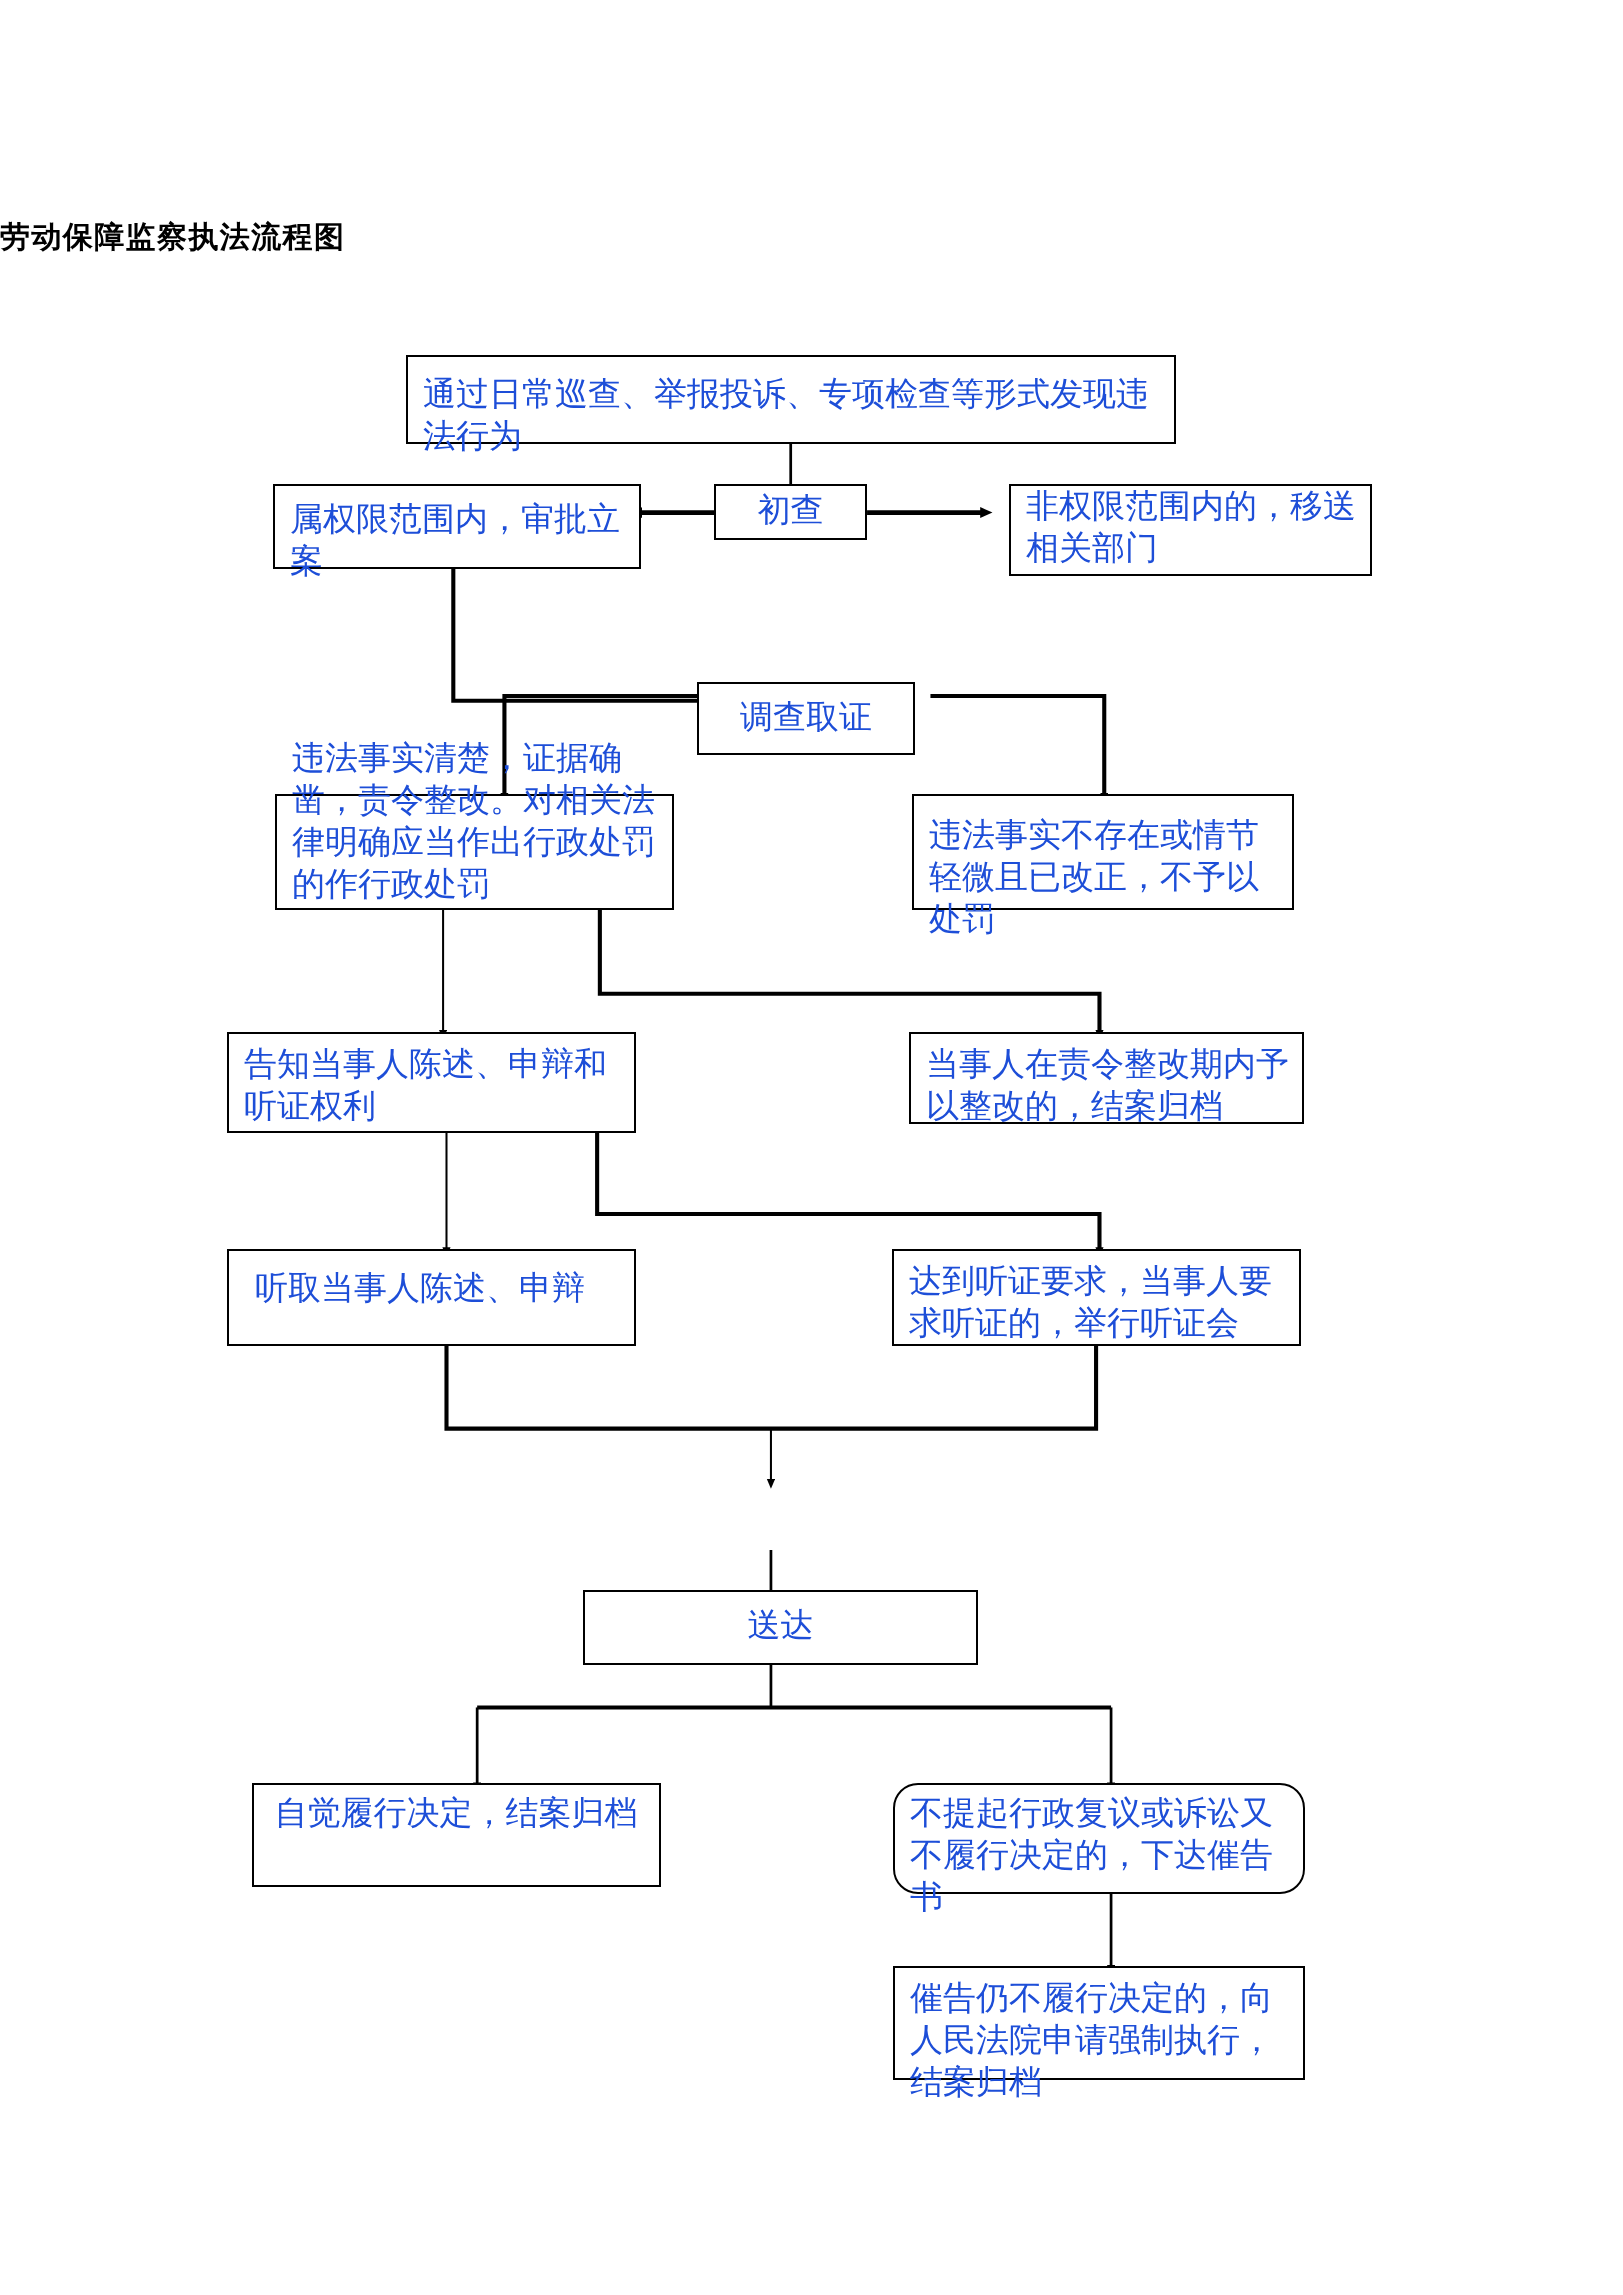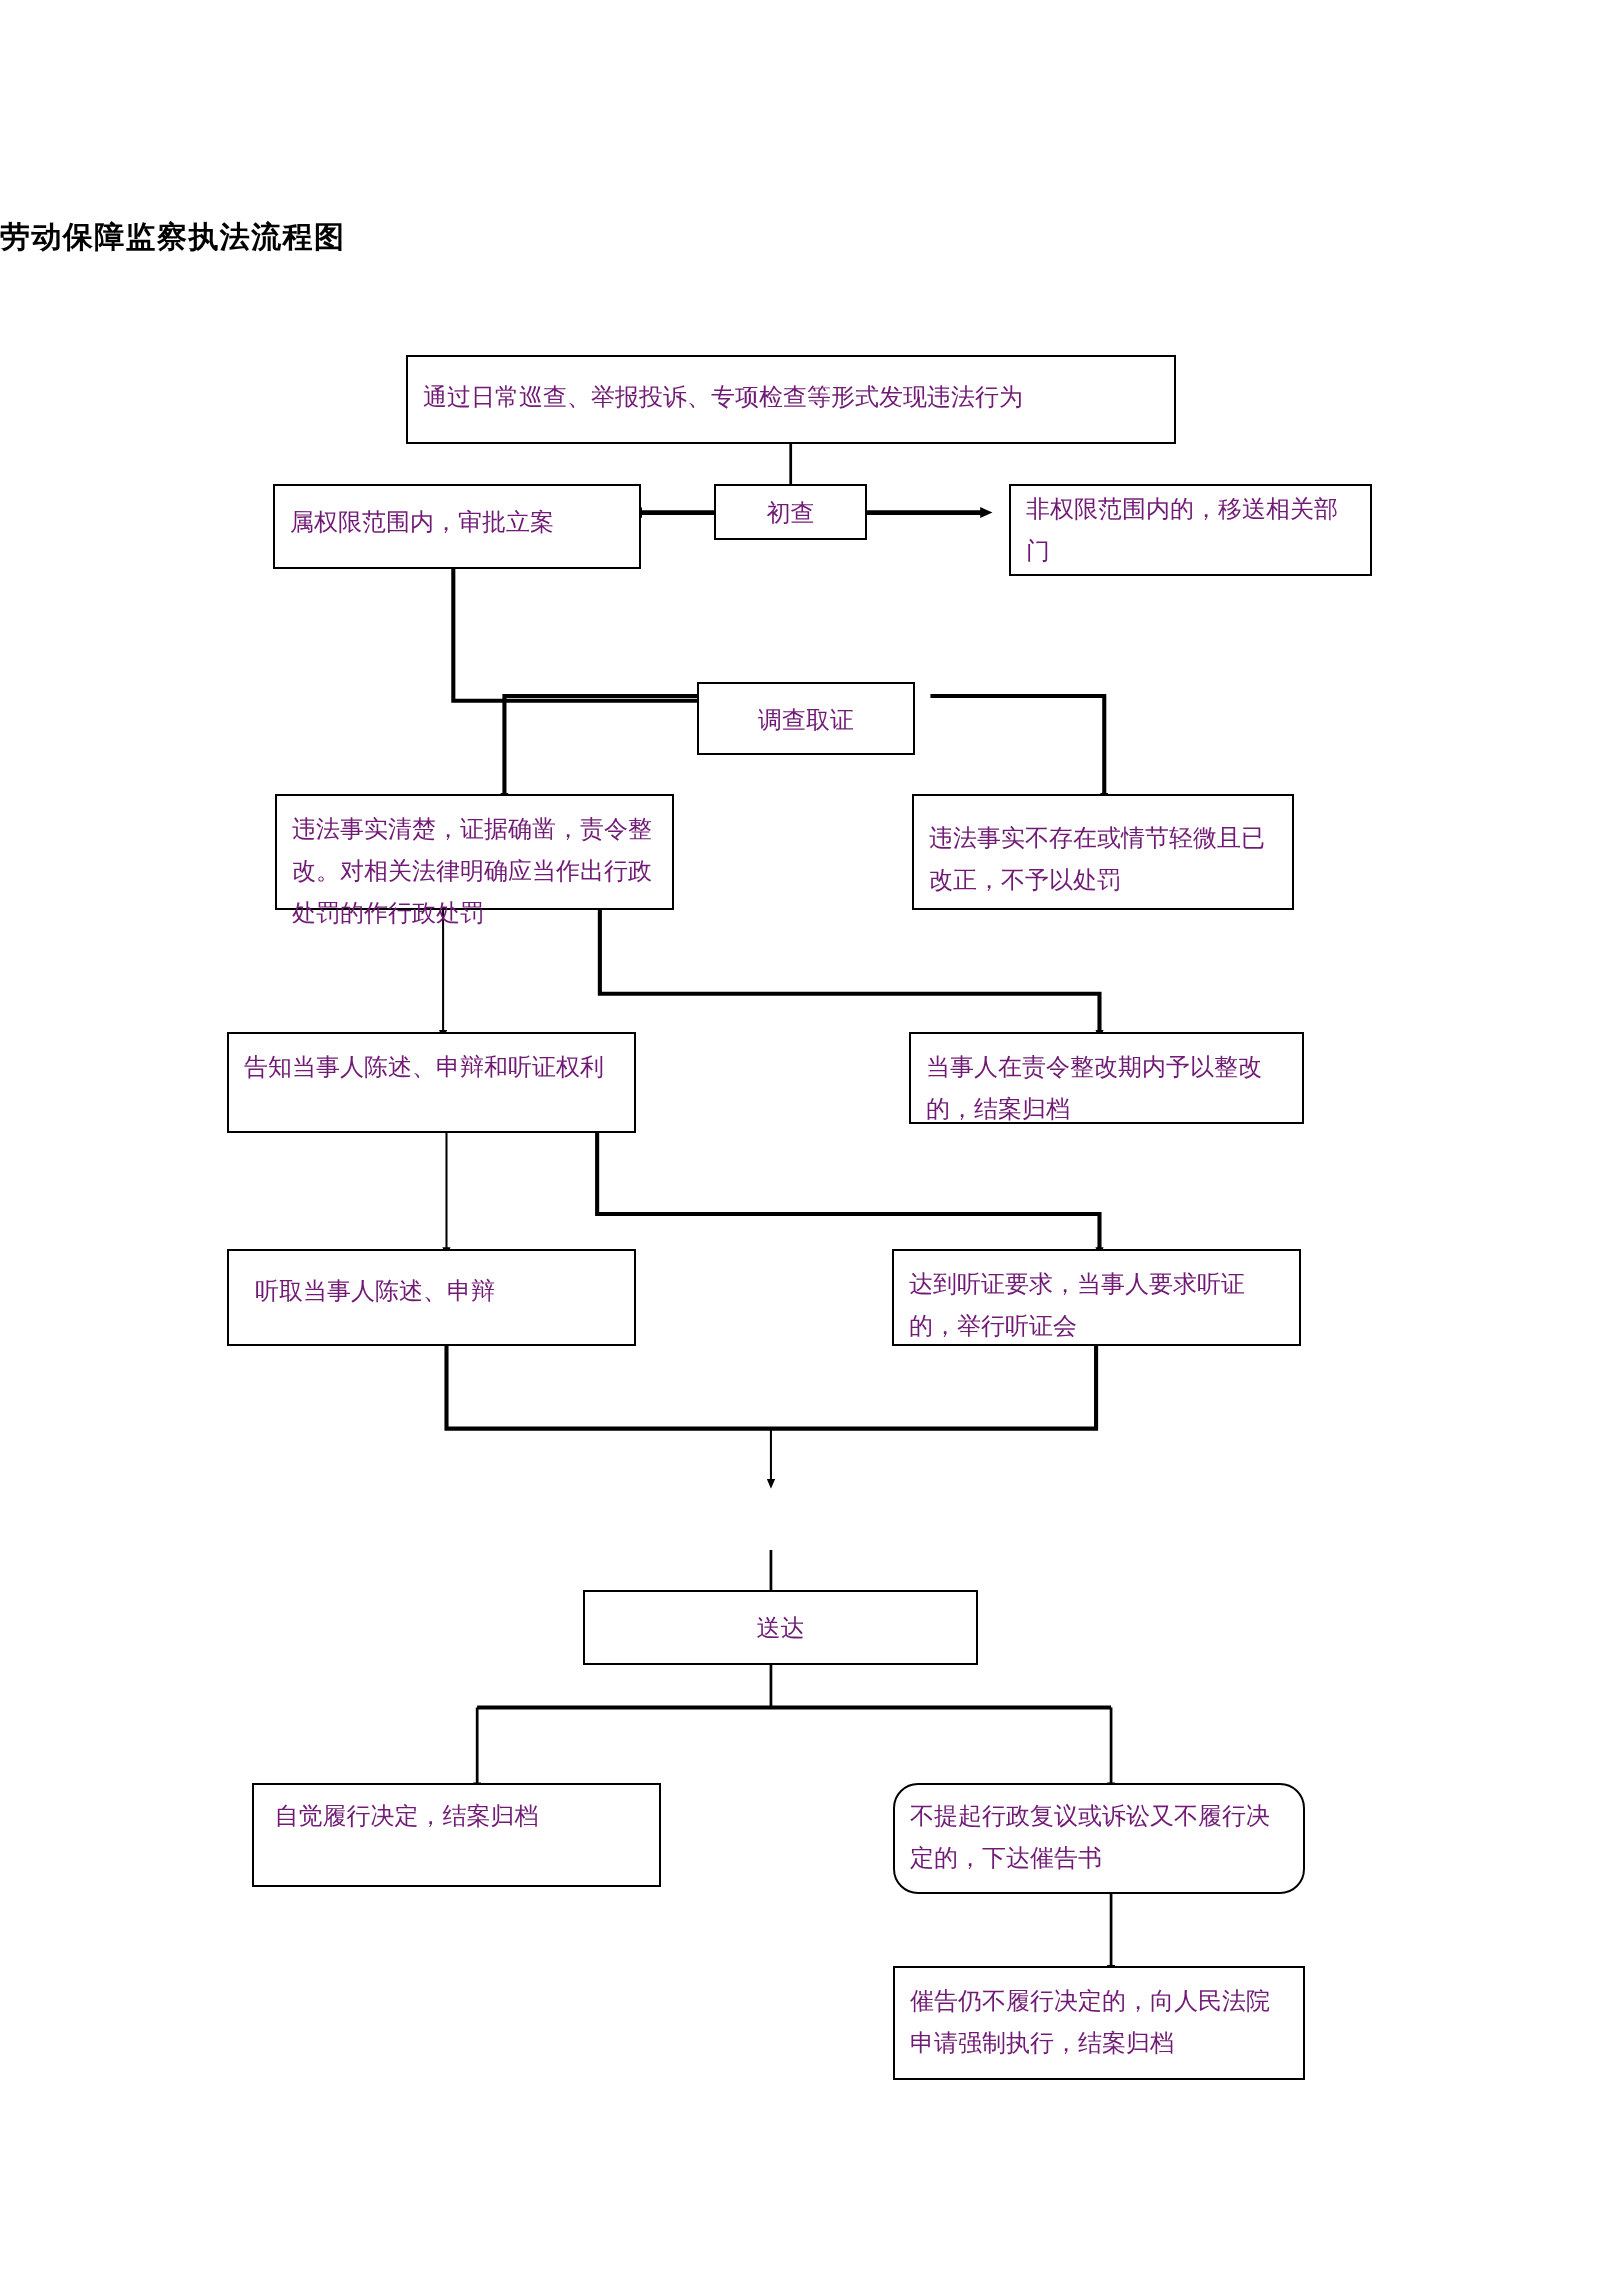--- a/index.html
+++ b/index.html
@@ -44,24 +44,24 @@
     box-sizing: border-box;
     border: 2px solid #000000;
     background: #ffffff;
     display: flex;
     align-items: flex-start;
     color: #000000;
   }
   .node-text {
     display: block;
     width: 100%;
-    font-family: Liberation Serif, serif;
-    font-size: 24px;
+    font-family: Liberation Mono, monospace;
+    font-size: 33px;
     line-height: 42px;
-    color: #701a75;
+    color: #1d4ed8;
     word-break: break-all;
   }
   .align-left  { justify-content: flex-start; }
   .align-center{ justify-content: center; }
   .t-center .node-text { text-align: center; }
   .t-left   .node-text { text-align: left; }
 </style>
 </head>
 <body>
 
@@ -128,21 +128,21 @@
   </div>
 
   <div class="node align-left t-left" style="left:1009px; top:484px; width:363px; height:92px; padding:15px 11px 16px 15px;align-items:center;">
     <span class="node-text">非权限范围内的，移送相关部门</span>
   </div>
 
   <div class="node align-center t-center" style="left:697px; top:682px; width:218px; height:73px; padding:15px 5.5px 0 5.5px;">
     <span class="node-text">调查取证</span>
   </div>
 
-  <div class="node align-left t-left" style="left:275px; top:794px; width:399px; height:116px; padding:11.6px 11px 0 15px;">
+  <div class="node align-left t-left" style="left:275px; top:794px; width:399px; height:116px; padding:11.6px 11px 0 15px;align-items:flex-end;">
     <span class="node-text">违法事实清楚，证据确凿，责令整改。对相关法律明确应当作出行政处罚的作行政处罚</span>
   </div>
 
   <div class="node align-left t-left" style="left:912px; top:794px; width:382px; height:116px; padding:21px 11px 0 15px;">
     <span class="node-text">违法事实不存在或情节轻微且已改正，不予以处罚</span>
   </div>
 
   <div class="node align-left t-left" style="left:227px; top:1032px; width:409px; height:101px; padding:12.3px 11px 0 15px;">
     <span class="node-text">告知当事人陈述、申辩和听证权利</span>
   </div>

